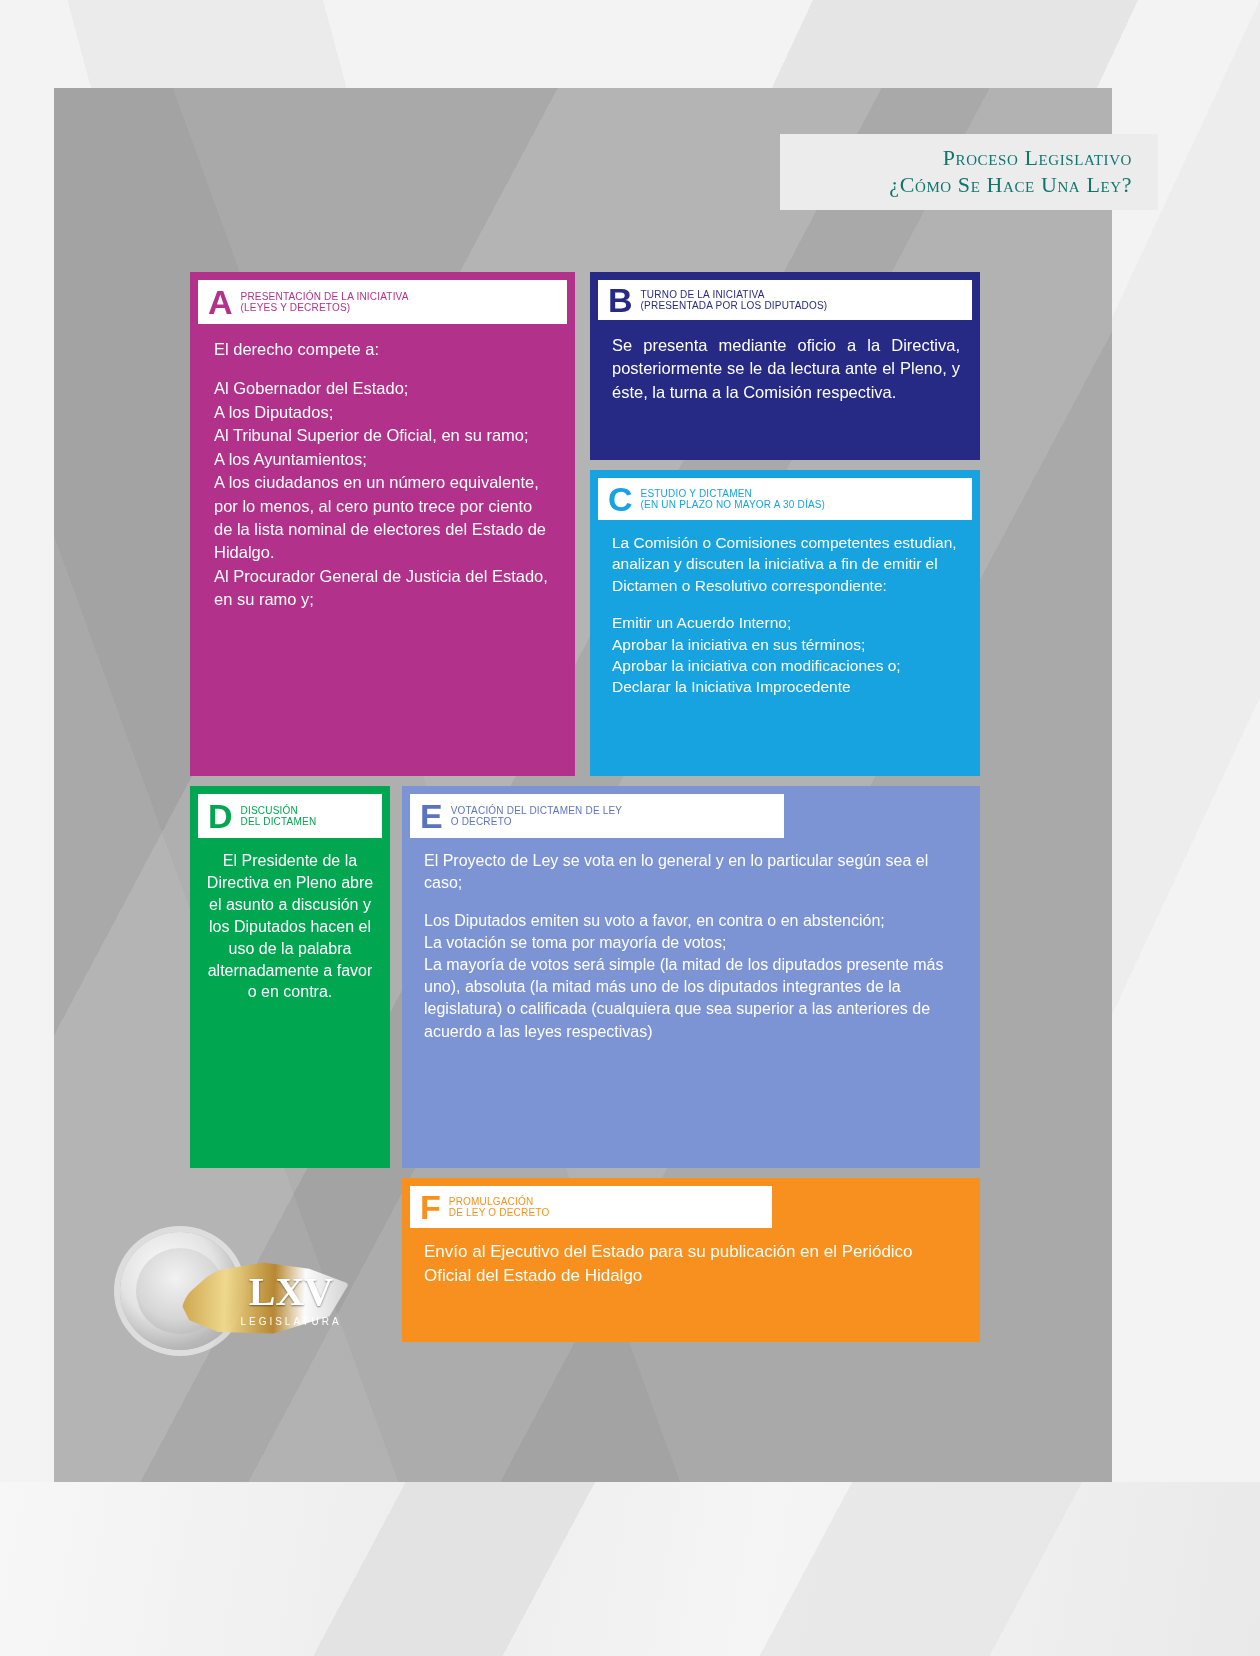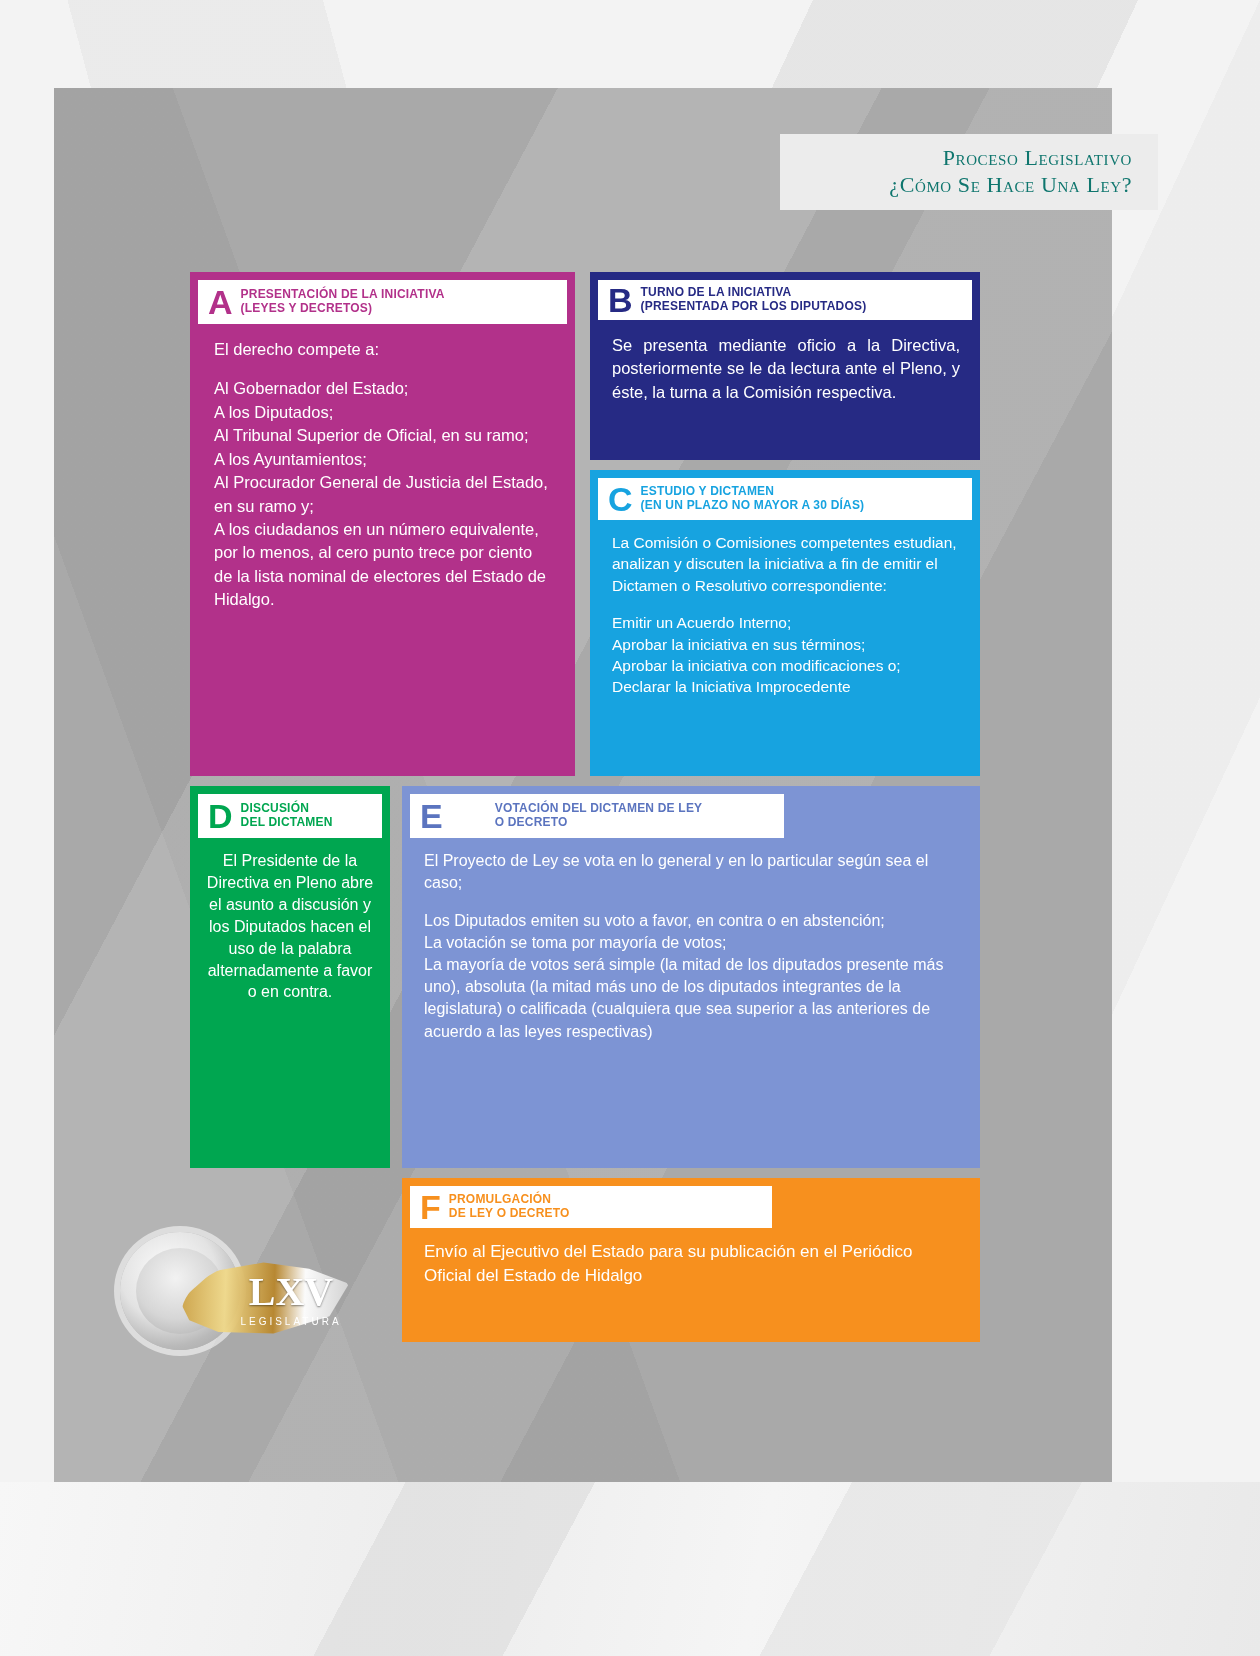--- a/index.html
+++ b/index.html
@@ -65,21 +65,21 @@
   .hdr{
     background:#ffffff;
     display:flex;align-items:center;
     box-sizing:border-box;
   }
   .hdr .letter{
     font-size:34px;font-weight:bold;line-height:1;
     padding:0 8px 0 10px;
   }
   .hdr .htxt{
-    font-size:12px;font-weight:bold;line-height:1.15;
+    font-size:10px;font-weight:normal;line-height:1.15;
     letter-spacing:.2px;
     padding-right:8px;
   }
   .body{
     color:#ffffff;font-size:16.5px;line-height:1.42;
     box-sizing:border-box;
   }
 
   
   #cardA{left:0;top:0;width:385px;height:504px;background:#b2318a;padding:8px;}
@@ -106,21 +106,21 @@
   #cardD{left:0;top:514px;width:200px;height:382px;background:#00a650;padding:8px;}
   #cardD .hdr{height:44px;margin-bottom:12px;}
   #cardD .hdr .letter{color:#00a650;}
   #cardD .hdr .htxt{color:#00a650;}
   #cardD .body{padding:0 8px;text-align:center;font-size:16px;line-height:1.37;}
 
   
   #cardE{left:212px;top:514px;width:578px;height:382px;background:#7d94d4;padding:8px;}
   #cardE .hdr{height:44px;margin-bottom:12px;width:374px;}
   #cardE .hdr .letter{color:#5b74bf;}
-  #cardE .hdr .htxt{color:#5b74bf;margin-left:44px;}
+  #cardE .hdr .htxt{color:#5b74bf;}
   #cardE .body{padding:0 10px 0 14px;font-size:16px;line-height:1.38;}
 
   
   #cardF{left:212px;top:906px;width:578px;height:164px;background:#f7901e;padding:8px;}
   #cardF .hdr{height:42px;margin-bottom:12px;width:362px;}
   #cardF .hdr .letter{color:#f7901e;}
   #cardF .hdr .htxt{color:#f7901e;}
   #cardF .body{padding:0 10px 0 14px;font-size:17px;line-height:1.4;}
 
   .para{margin:0 0 0 0;}
@@ -181,22 +181,22 @@
         <div>(LEYES Y DECRETOS)</div>
       </div>
     </div>
     <div class="body">
       <p class="para">El derecho compete a:</p>
       <div class="spacer"></div>
       <p class="para">Al Gobernador del Estado;</p>
       <p class="para">A los Diputados;</p>
       <p class="para">Al Tribunal Superior de Oficial, en su ramo;</p>
       <p class="para">A los Ayuntamientos;</p>
+      <p class="para">A los ciudadanos en un número equivalente, por lo menos, al cero punto trece por ciento de la lista nominal de electores del Estado de Hidalgo.</p>
       <p class="para">Al Procurador General de Justicia del Estado, en su ramo y;</p>
-      <p class="para">A los ciudadanos en un número equivalente, por lo menos, al cero punto trece por ciento de la lista nominal de electores del Estado de Hidalgo.</p>
     </div>
   </div>
 
   <div class="card" id="cardB">
     <div class="hdr">
       <div class="letter">B</div>
       <div class="htxt">
         <div>TURNO DE LA INICIATIVA</div>
         <div>(PRESENTADA POR LOS DIPUTADOS)</div>
       </div>

